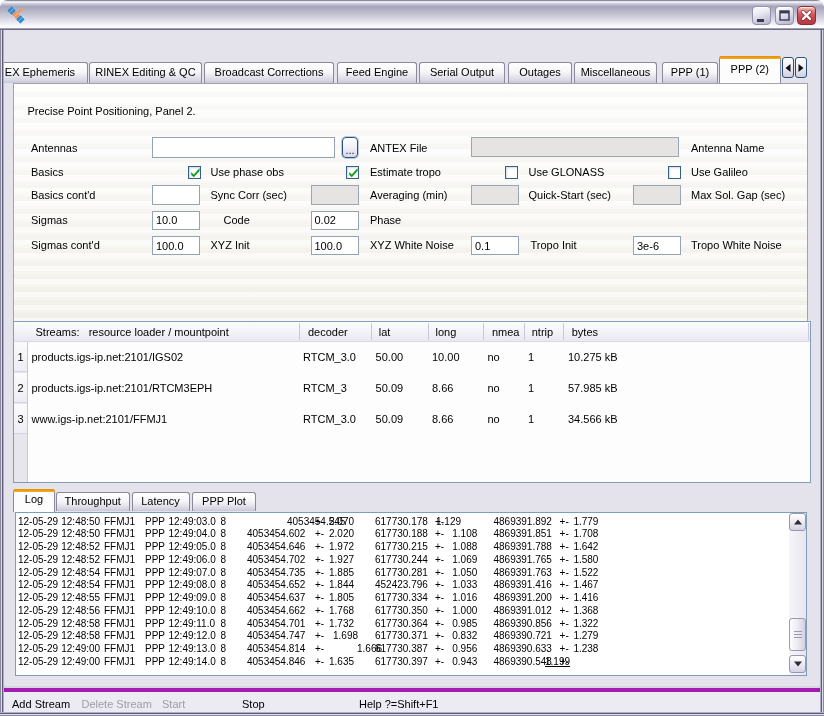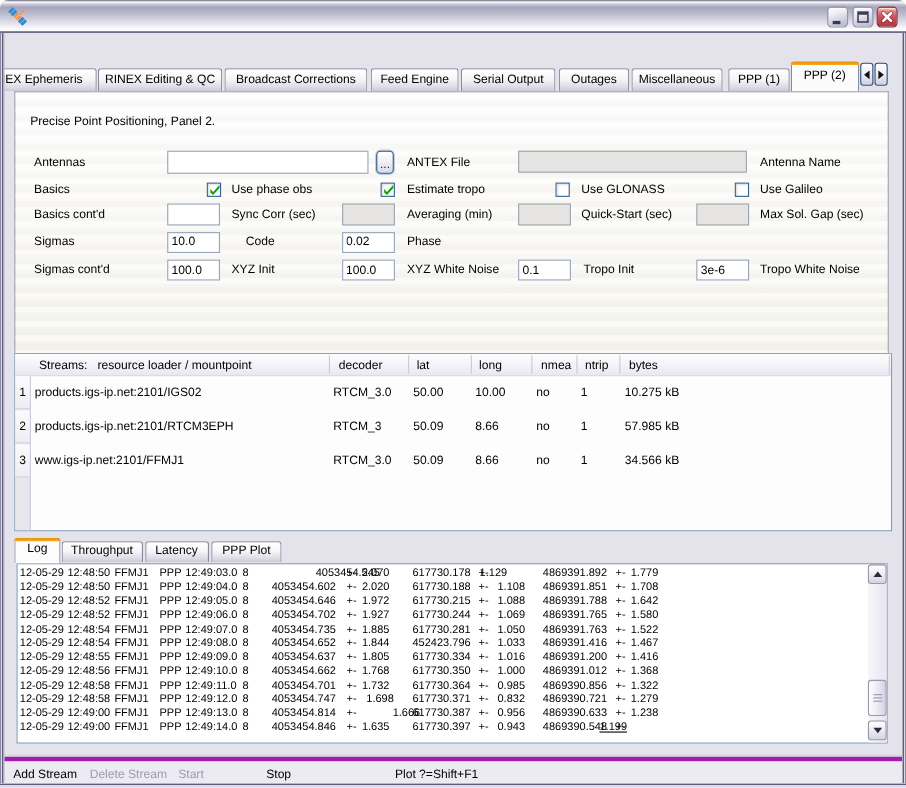--- a/index.html
+++ b/index.html
@@ -486,21 +486,21 @@
         <span class="logtok" style="left: 543.6px;">+-</span>
         <span class="logtok" style="left: 529px; text-decoration: underline;">1.199</span>
       </div>
     </div>
 
   <div id="bottombar">
       <span class="bb-item" style="left: 8px;">Add Stream</span>
       <span class="bb-item disabled" style="left: 77.5px;">Delete Stream</span>
       <span class="bb-item disabled" style="left: 158px;">Start</span>
       <span class="bb-item" style="left: 202px; margin-left: 36px;">Stop</span>
-      <span class="bb-item" style="left: 355px;">Plot ?=Shift+F1</span>
+      <span class="bb-item" style="left: 355px;">Help ?=Shift+F1</span>
     </div>
 
   <div class="border-strip" id="border-left"></div>
   <div class="border-strip" id="border-right"></div>
   <div class="border-strip" id="border-bottom"></div>
 <div class="btab active" style="left: 13px; width: 42px;">Log</div>
     <div class="btab" style="left: 56px; width: 73.5px;">Throughput</div>
     <div class="btab" style="left: 131.5px; width: 58px;">Latency</div>
     <div class="btab" style="left: 192px; width: 64px;">PPP Plot</div>
   </div>

